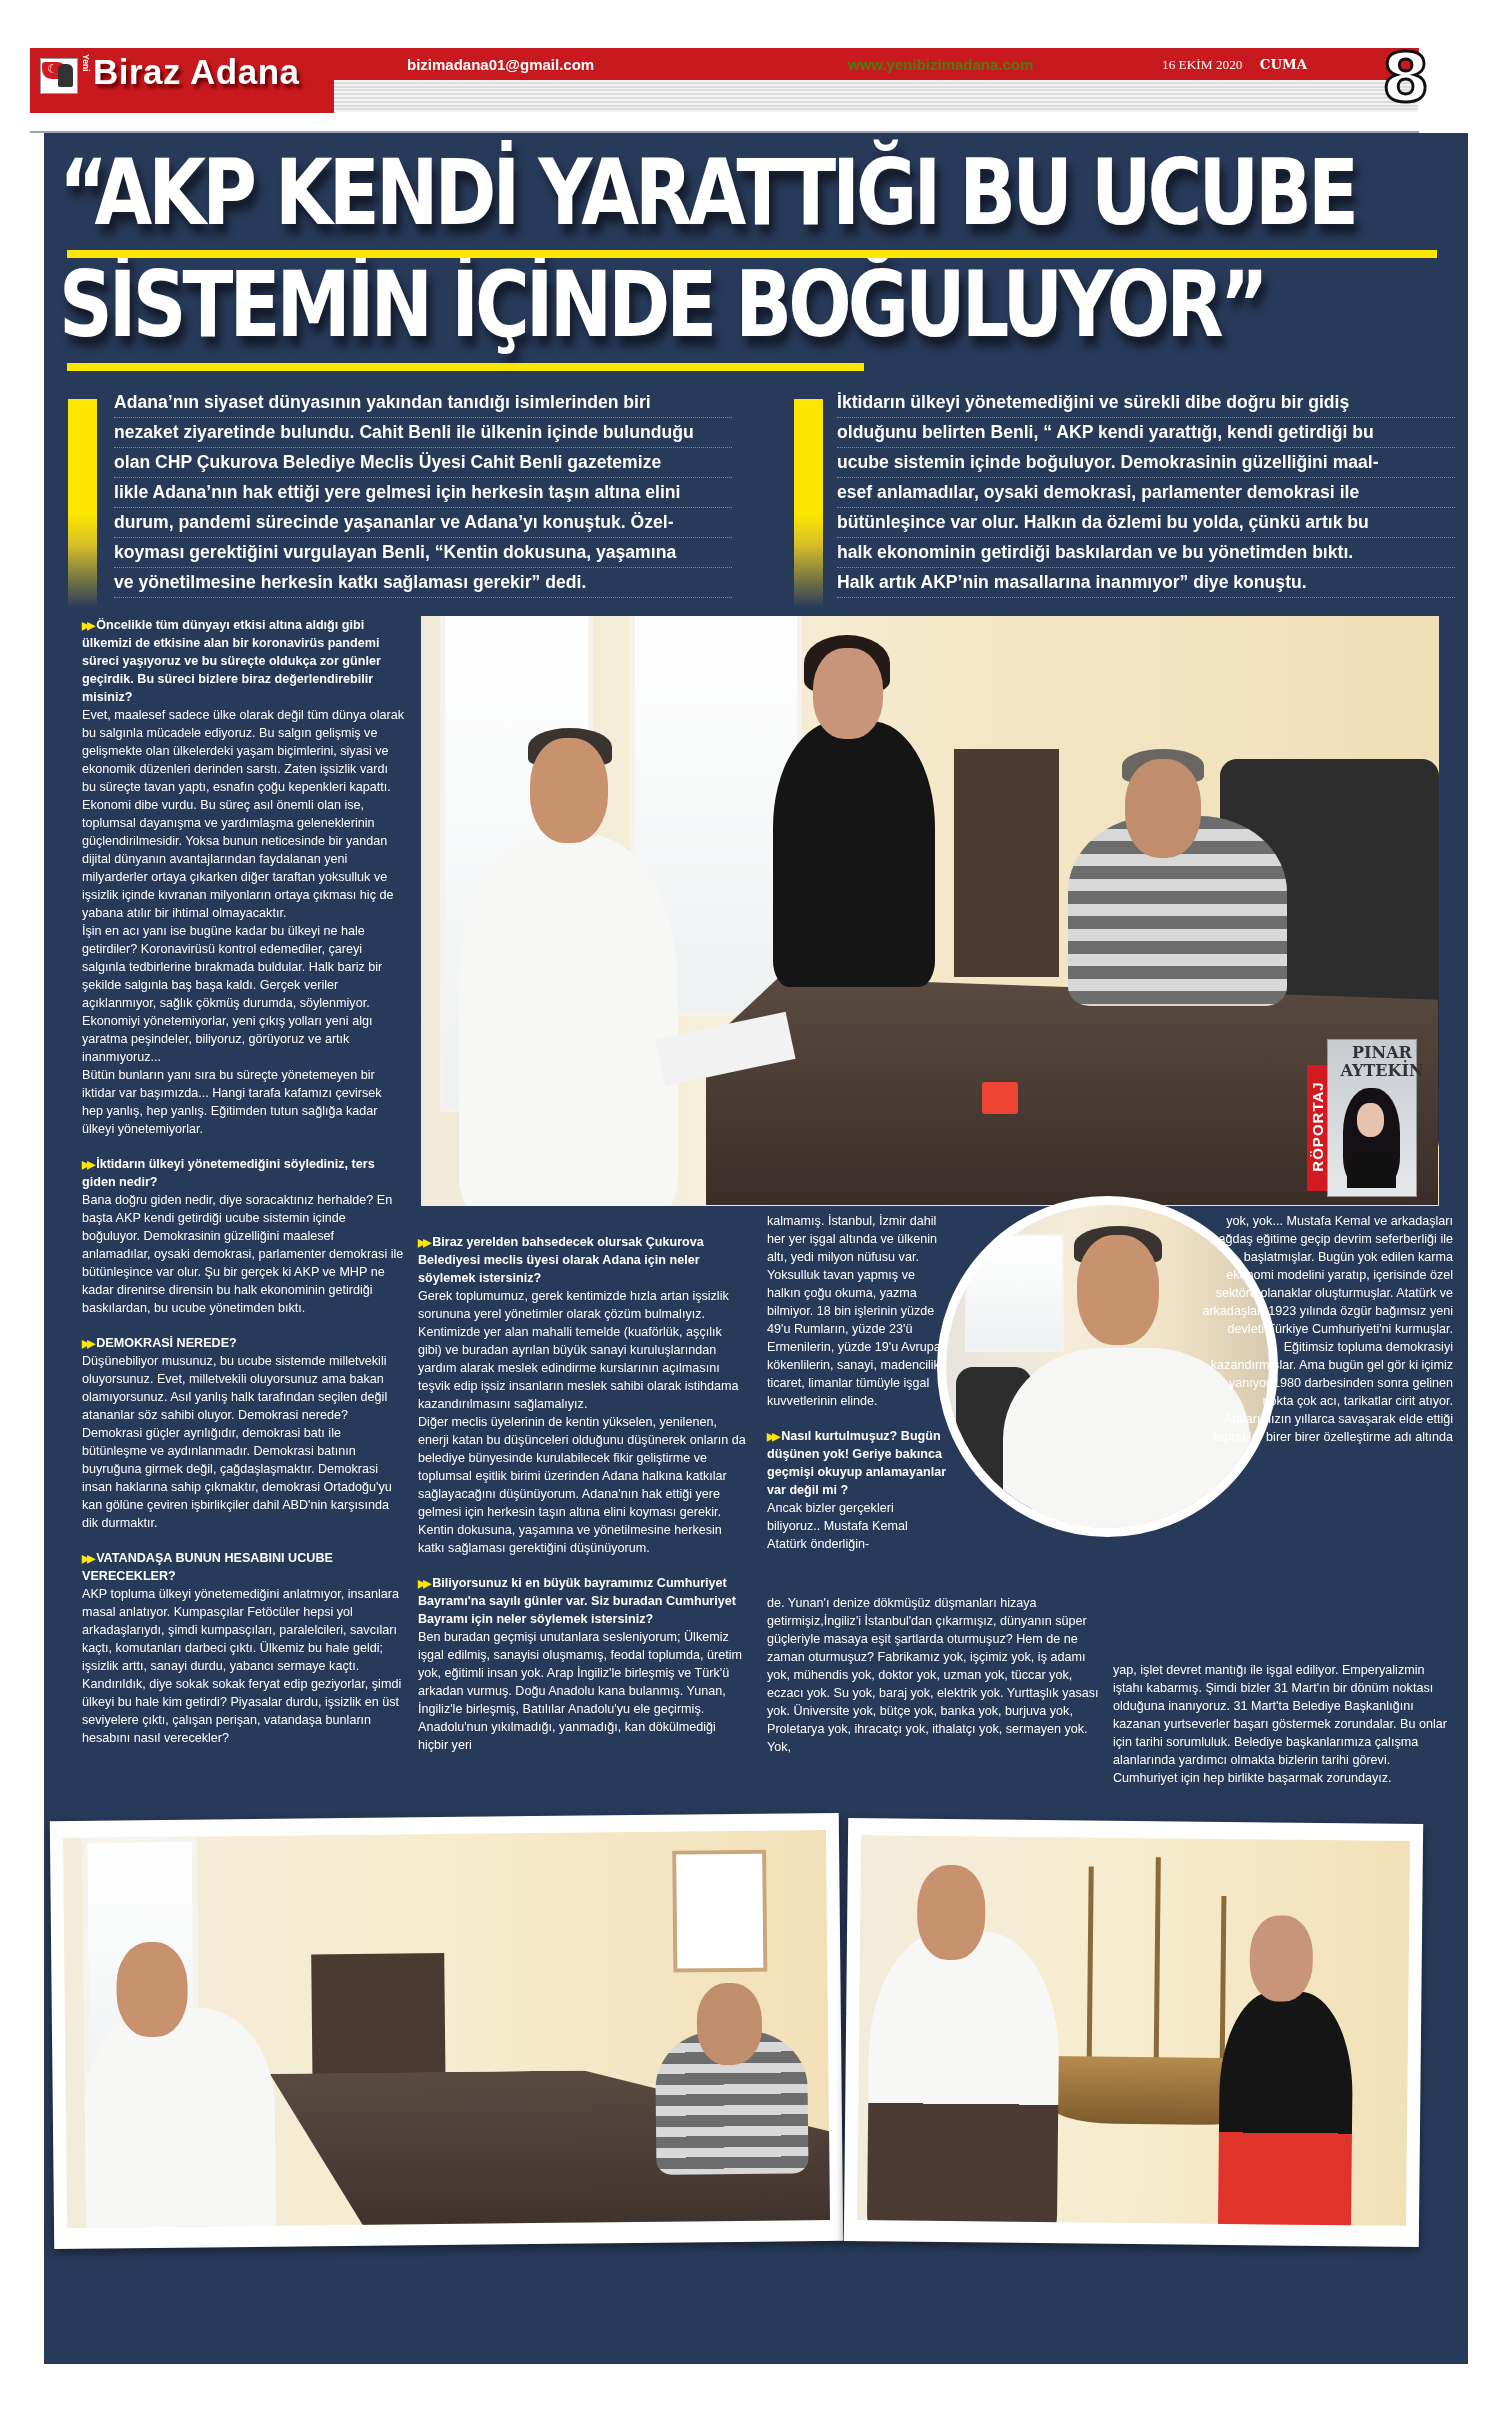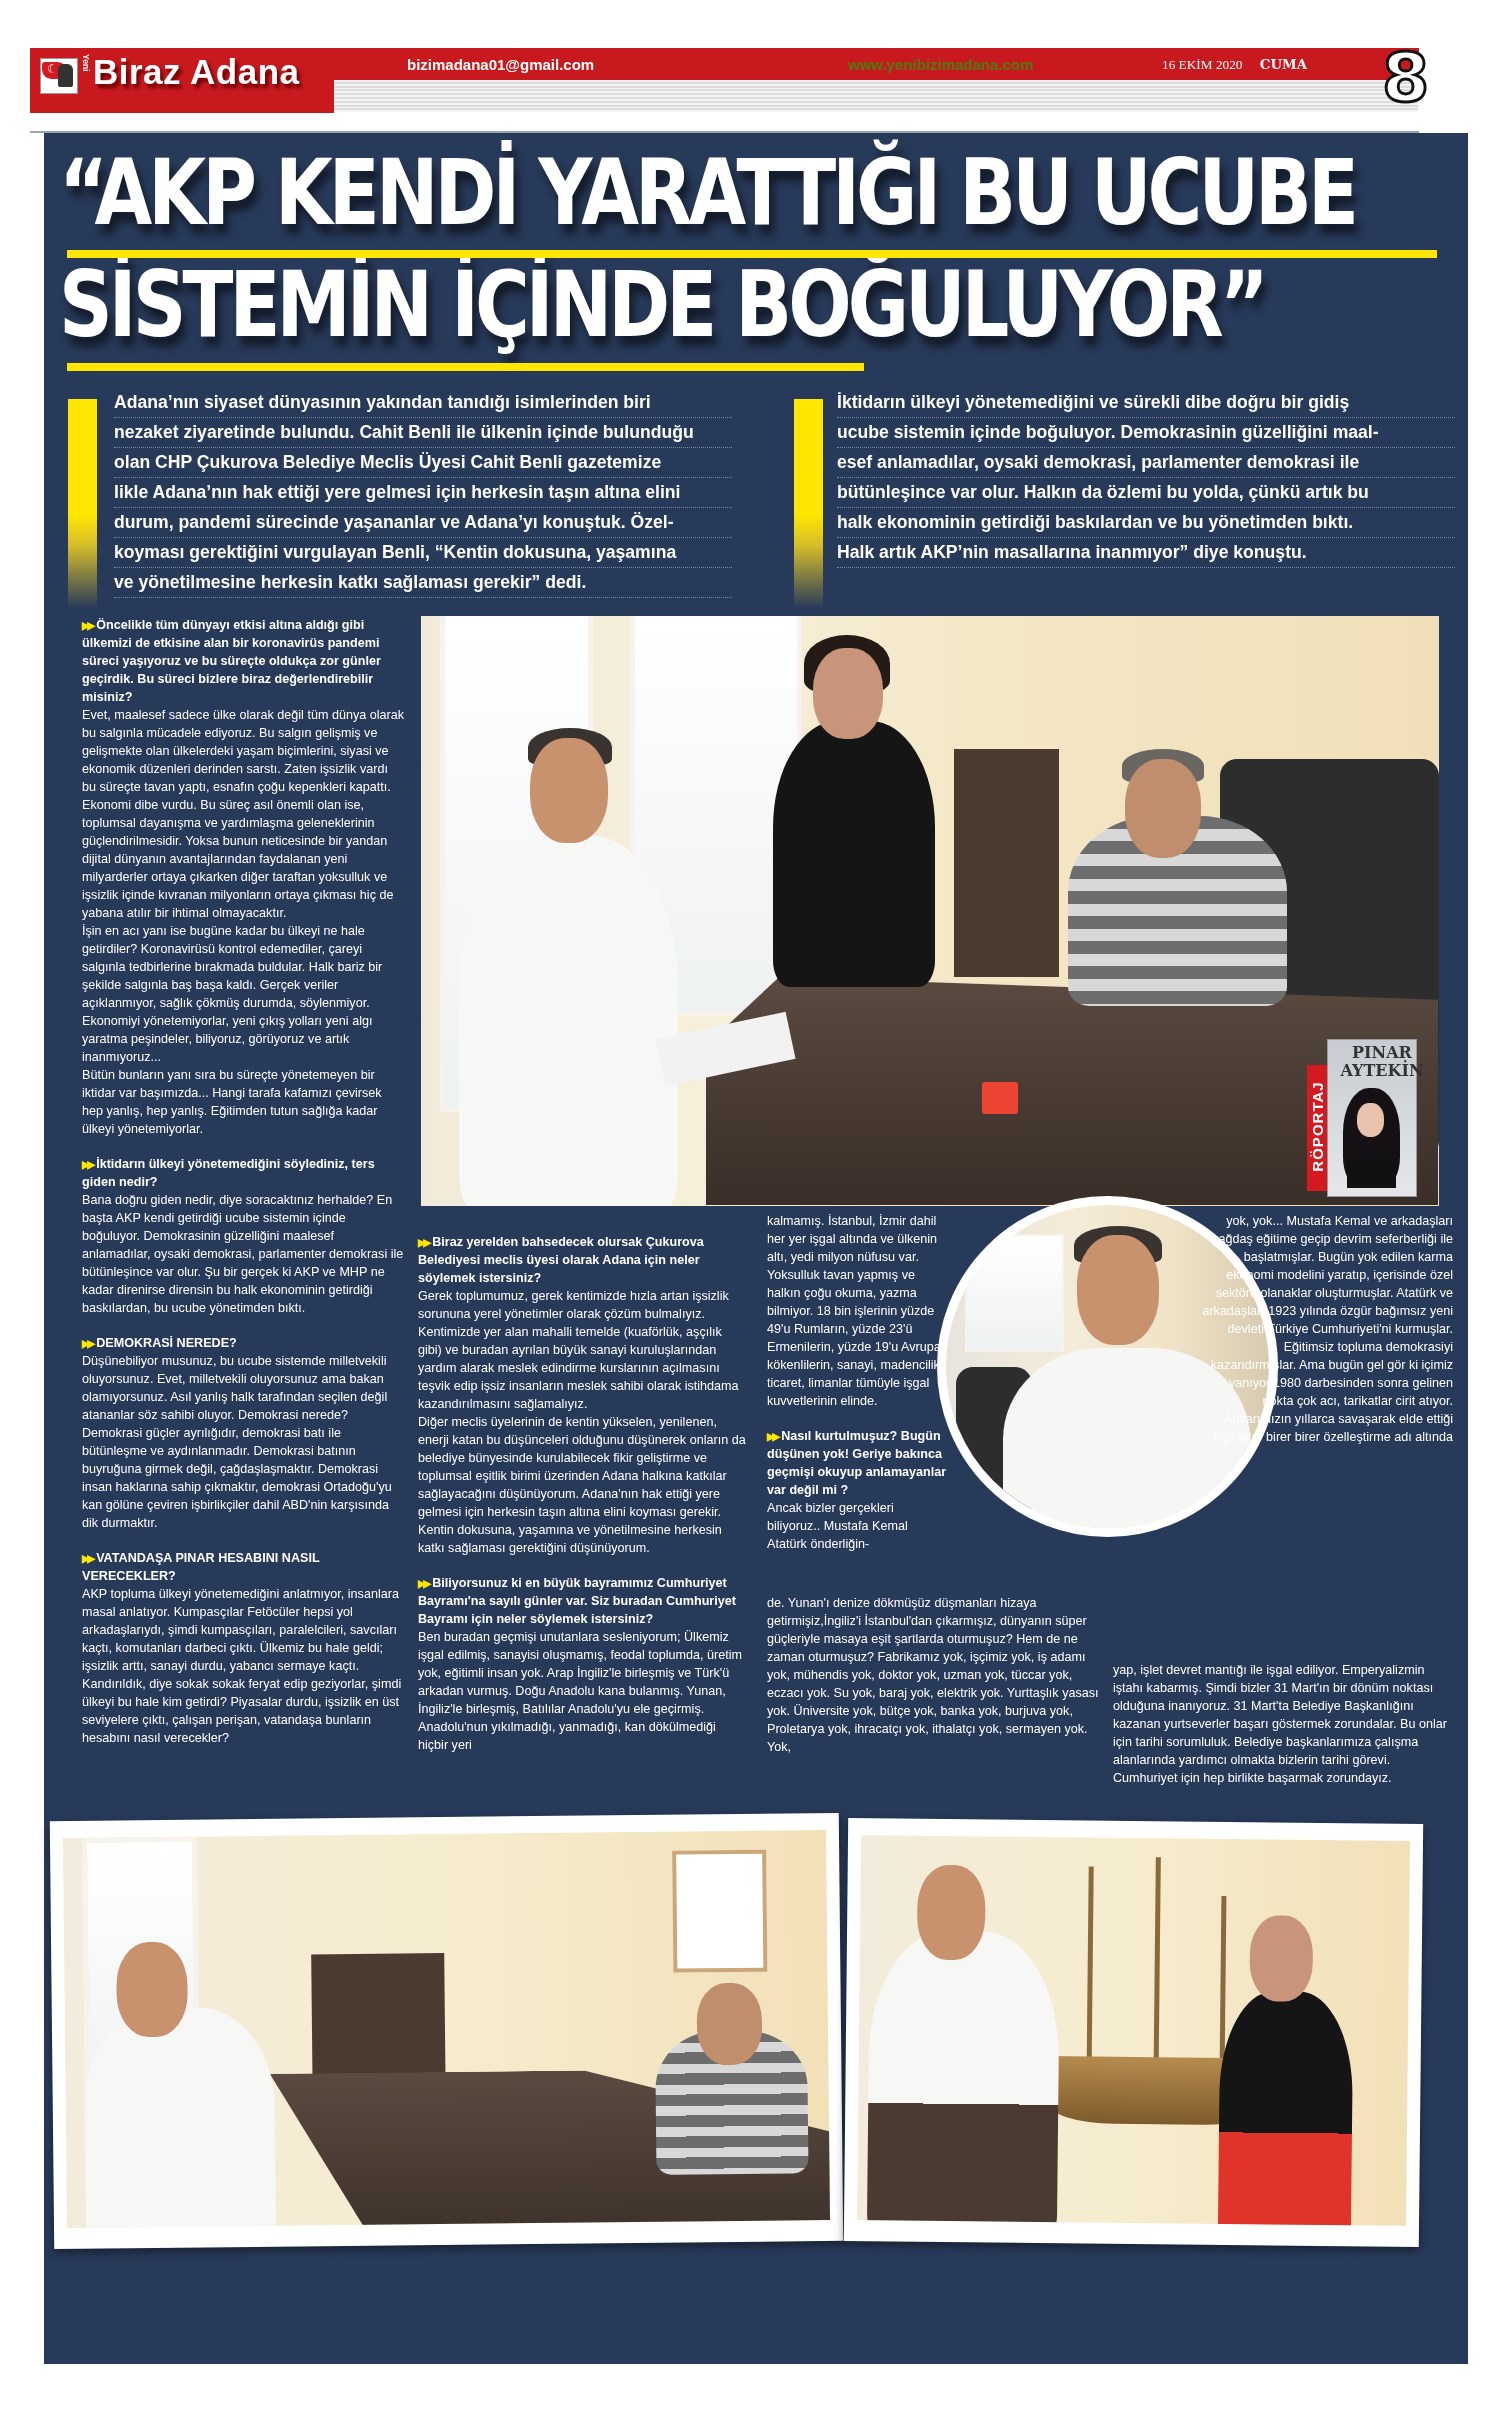--- a/index.html
+++ b/index.html
@@ -134,20 +134,21 @@
   <span class="ln">nezaket ziyaretinde bulundu. Cahit Benli ile ülkenin içinde bulunduğu</span>
   <span class="ln">olan CHP Çukurova Belediye Meclis Üyesi Cahit Benli gazetemize</span>
   <span class="ln">likle Adana’nın hak ettiği yere gelmesi için herkesin taşın altına elini</span>
   <span class="ln">durum, pandemi sürecinde yaşananlar ve Adana’yı konuştuk. Özel-</span>
   <span class="ln">koyması gerektiğini vurgulayan Benli, “Kentin dokusuna, yaşamına</span>
   <span class="ln">ve yönetilmesine herkesin katkı sağlaması gerekir” dedi.</span>
 </div>
 <div class="intro-bar bar-right"></div>
 <div class="intro intro-right">
   <span class="ln"> İktidarın ülkeyi yönetemediğini ve sürekli dibe doğru bir gidiş</span>
+  <span class="ln">olduğunu belirten Benli, “ AKP kendi yarattığı, kendi getirdiği bu</span>
   <span class="ln">ucube sistemin içinde boğuluyor. Demokrasinin güzelliğini maal-</span>
   <span class="ln">esef anlamadılar, oysaki demokrasi, parlamenter demokrasi ile</span>
   <span class="ln">bütünleşince var olur. Halkın da özlemi bu yolda, çünkü artık bu</span>
   <span class="ln">halk ekonominin getirdiği baskılardan ve bu yönetimden bıktı.</span>
   <span class="ln">Halk artık AKP’nin masallarına inanmıyor” diye konuştu.</span>
 </div>
 
 <div class="photo photo-main">
   <div class="window" style="left:19px;top:-9.5px;width:143px;height:495px;"></div>
   <div class="window" style="left:209px;top:-9.5px;width:162px;height:399px;"></div>
@@ -198,21 +199,21 @@
     <p><span>Evet, maalesef sadece ülke olarak değil tüm dünya olarak bu salgınla mücadele ediyoruz. Bu salgın gelişmiş ve gelişmekte olan ülkelerdeki yaşam biçimlerini, siyasi ve ekonomik düzenleri derinden sarstı. Zaten işsizlik vardı bu süreçte tavan yaptı, esnafın çoğu kepenkleri kapattı. Ekonomi dibe vurdu. Bu süreç asıl önemli olan ise, toplumsal dayanışma ve yardımlaşma geleneklerinin güçlendirilmesidir. Yoksa bunun neticesinde bir yandan dijital dünyanın avantajlarından faydalanan yeni milyarderler ortaya çıkarken diğer taraftan yoksulluk ve işsizlik içinde kıvranan milyonların ortaya çıkması hiç de yabana atılır bir ihtimal olmayacaktır.</span></p>
     <p><span>İşin en acı yanı ise bugüne kadar bu ülkeyi ne hale getirdiler? Koronavirüsü kontrol edemediler, çareyi salgınla tedbirlerine bırakmada buldular. Halk bariz bir şekilde salgınla baş başa kaldı. Gerçek veriler açıklanmıyor, sağlık çökmüş durumda, söylenmiyor. Ekonomiyi yönetemiyorlar, yeni çıkış yolları yeni algı yaratma peşindeler, biliyoruz, görüyoruz ve artık inanmıyoruz...</span></p>
     <p><span>Bütün bunların yanı sıra bu süreçte yönetemeyen bir iktidar var başımızda... Hangi tarafa kafamızı çevirsek hep yanlış, hep yanlış. Eğitimden tutun sağlığa kadar ülkeyi yönetemiyorlar.</span></p>
     <div class="gap"></div>
     <p class="q"><span class="arrow">▶▶</span><span>İktidarın ülkeyi yönetemediğini söylediniz, ters giden nedir?</span></p>
     <p><span>Bana doğru giden nedir, diye soracaktınız herhalde? En başta AKP kendi getirdiği ucube sistemin içinde boğuluyor. Demokrasinin güzelliğini maalesef anlamadılar, oysaki demokrasi, parlamenter demokrasi ile bütünleşince var olur. Şu bir gerçek ki AKP ve MHP ne kadar direnirse dirensin bu halk ekonominin getirdiği baskılardan, bu ucube yönetimden bıktı.</span></p>
     <div class="gap"></div>
     <p class="q"><span class="arrow">▶▶</span><span>DEMOKRASİ NEREDE?</span></p>
     <p><span>Düşünebiliyor musunuz, bu ucube sistemde milletvekili oluyorsunuz. Evet, milletvekili oluyorsunuz ama bakan olamıyorsunuz. Asıl yanlış halk tarafından seçilen değil atananlar söz sahibi oluyor. Demokrasi nerede? Demokrasi güçler ayrılığıdır, demokrasi batı ile bütünleşme ve aydınlanmadır. Demokrasi batının buyruğuna girmek değil, çağdaşlaşmaktır. Demokrasi insan haklarına sahip çıkmaktır, demokrasi Ortadoğu'yu kan gölüne çeviren işbirlikçiler dahil ABD'nin karşısında dik durmaktır.</span></p>
     <div class="gap"></div>
-    <p class="q"><span class="arrow">▶▶</span><span>VATANDAŞA PINAR HESABINI NASIL VERECEKLER?</span></p>
+    <p class="q"><span class="arrow">▶▶</span><span>VATANDAŞA BUNUN HESABINI UCUBE VERECEKLER?</span></p>
     <p><span>AKP topluma ülkeyi yönetemediğini anlatmıyor, insanlara masal anlatıyor. Kumpasçılar Fetöcüler hepsi yol arkadaşlarıydı, şimdi kumpasçıları, paralelcileri, savcıları kaçtı, komutanları darbeci çıktı. Ülkemiz bu hale geldi; işsizlik arttı, sanayi durdu, yabancı sermaye kaçtı. Kandırıldık, diye sokak sokak feryat edip geziyorlar, şimdi ülkeyi bu hale kim getirdi?  Piyasalar durdu, işsizlik en üst seviyelere çıktı, çalışan perişan, vatandaşa bunların hesabını nasıl verecekler?</span></p>
   </div>
 
 <div class="col col-2" id="col2">
     <p class="q"><span class="arrow">▶▶</span><span>Biraz yerelden bahsedecek olursak Çukurova Belediyesi meclis üyesi olarak Adana için neler söylemek istersiniz?</span></p>
     <p><span>Gerek toplumumuz, gerek kentimizde hızla artan işsizlik sorununa yerel yönetimler olarak çözüm bulmalıyız. Kentimizde yer alan mahalli temelde (kuaförlük, aşçılık gibi) ve buradan ayrılan büyük sanayi kuruluşlarından yardım alarak meslek edindirme kurslarının açılmasını teşvik edip işsiz insanların meslek sahibi olarak istihdama kazandırılmasını sağlamalıyız.</span></p>
     <p><span>Diğer meclis üyelerinin de kentin yükselen, yenilenen, enerji katan bu düşünceleri olduğunu düşünerek onların da belediye bünyesinde kurulabilecek fikir geliştirme ve toplumsal eşitlik birimi üzerinden Adana halkına katkılar sağlayacağını düşünüyorum. Adana'nın hak ettiği yere gelmesi için herkesin taşın altına elini koyması gerekir.  Kentin dokusuna, yaşamına ve yönetilmesine herkesin katkı sağlaması gerektiğini düşünüyorum.</span></p>
     <div class="gap"></div>
     <p class="q"><span class="arrow">▶▶</span><span>Biliyorsunuz ki en büyük bayramımız Cumhuriyet Bayramı'na sayılı günler var. Siz buradan Cumhuriyet Bayramı için neler söylemek istersiniz?</span></p>
     <p><span>Ben buradan geçmişi unutanlara sesleniyorum; Ülkemiz işgal edilmiş, sanayisi oluşmamış, feodal toplumda, üretim yok, eğitimli insan yok. Arap İngiliz'le birleşmiş ve Türk'ü arkadan vurmuş. Doğu Anadolu kana bulanmış. Yunan, İngiliz'le birleşmiş, Batılılar Anadolu'yu ele geçirmiş. Anadolu'nun yıkılmadığı, yanmadığı, kan dökülmediği hiçbir yeri</span></p>

